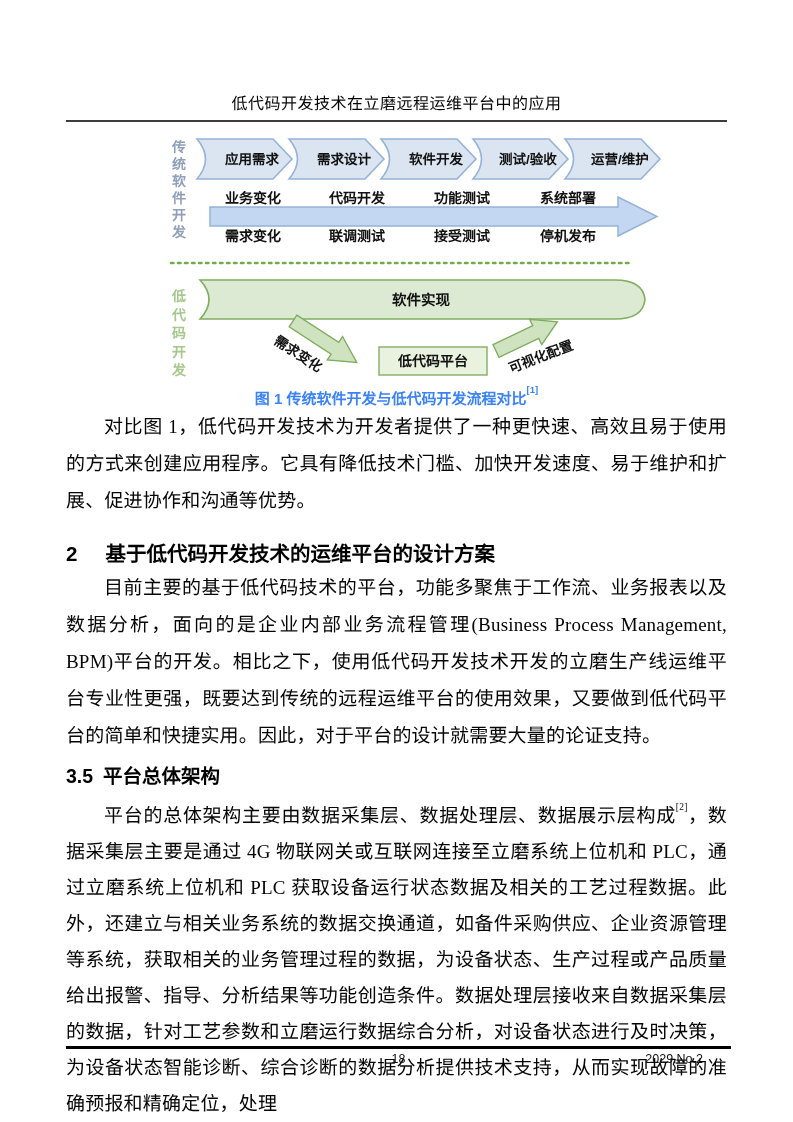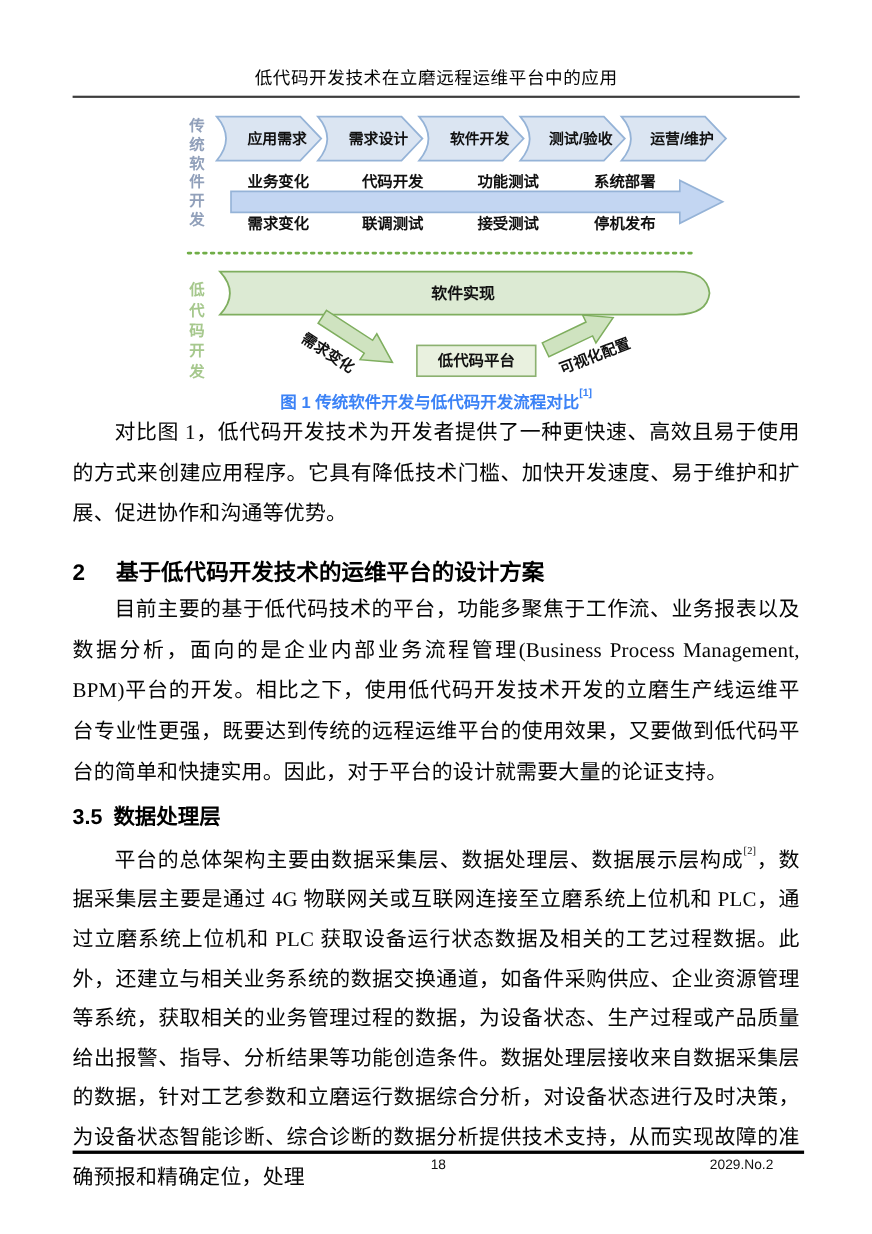--- a/index.html
+++ b/index.html
@@ -2,21 +2,21 @@
 <html lang="zh-CN"><head>
 <meta charset="utf-8">
 <style>
   html,body { margin:0; padding:0; background:#ffffff; }
   .page {
     position:relative; width:793px; height:1122px; background:#fff;
     font-family:"Liberation Serif","DejaVu Serif",serif; color:#050505;
     overflow:hidden;
   }
   
-  .header-title { padding-top:57px; text-align:center; font-size:16px; letter-spacing:0.5px; }
+  .header-title { padding-top:90px; text-align:center; font-size:16px; letter-spacing:0.5px; }
   .header-rule { margin:6px 66px 0 66px; border-top:2px solid #3d3d3d; height:0; }
 
   
   .figure-block { margin:13px 0 0 0; }
   .fig-canvas { position:relative; margin-left:165px; width:510px; height:252px; }
   .fig-svg { position:absolute; left:0; top:0; }
   .vlabel {
     position:absolute; writing-mode:vertical-rl; text-orientation:upright;
     font-family:"Liberation Sans",sans-serif; font-weight:bold; font-size:14px;
   }
@@ -127,21 +127,21 @@
 
   <p class="par">对比图 1，低代码开发技术为开发者提供了一种更快速、高效且易于使用的方式来创建应用程序。它具有降低技术门槛、加快开发速度、易于维护和扩展、促进协作和沟通等优势。</p>
 
   <div class="h-sec">
     <span class="num">2</span><span>基于低代码开发技术的运维平台的设计方案</span>
   </div>
 
   <p class="par">目前主要的基于低代码技术的平台，功能多聚焦于工作流、业务报表以及数据分析，面向的是企业内部业务流程管理(Business Process Management, BPM)平台的开发。相比之下，使用低代码开发技术开发的立磨生产线运维平台专业性更强，既要达到传统的远程运维平台的使用效果，又要做到低代码平台的简单和快捷实用。因此，对于平台的设计就需要大量的论证支持。</p>
 
   <div class="h-sub">
-    <span class="num">3.5</span><span>数据处理层</span>
+    <span class="num">3.5</span><span>平台总体架构</span>
   </div>
 
   <p class="par last">
     <span>平台的总体架构主要由数据采集层、数据处理层、数据展示层构成</span><sup>[2]</sup><span>，数据采集层主要是通过 4G 物联网关或互联网连接至立磨系统上位机和 PLC，通过立磨系统上位机和 PLC 获取设备运行状态数据及相关的工艺过程数据。此外，还建立与相关业务系统的数据交换通道，如备件采购供应、企业资源管理等系统，获取相关的业务管理过程的数据，为设备状态、生产过程或产品质量给出报警、指导、分析结果等功能创造条件。数据处理层接收来自数据采集层的数据，针对工艺参数和立磨运行数据综合分析，对设备状态进行及时决策，为设备状态智能诊断、综合诊断的数据分析提供技术支持，从而实现故障的准确预报和精确定位，处理</span>
   </p>
 
   <div class="page-footer">
     <div class="footer-rule"></div>
     <div class="footer-row">
       <span class="pgnum">18</span>

